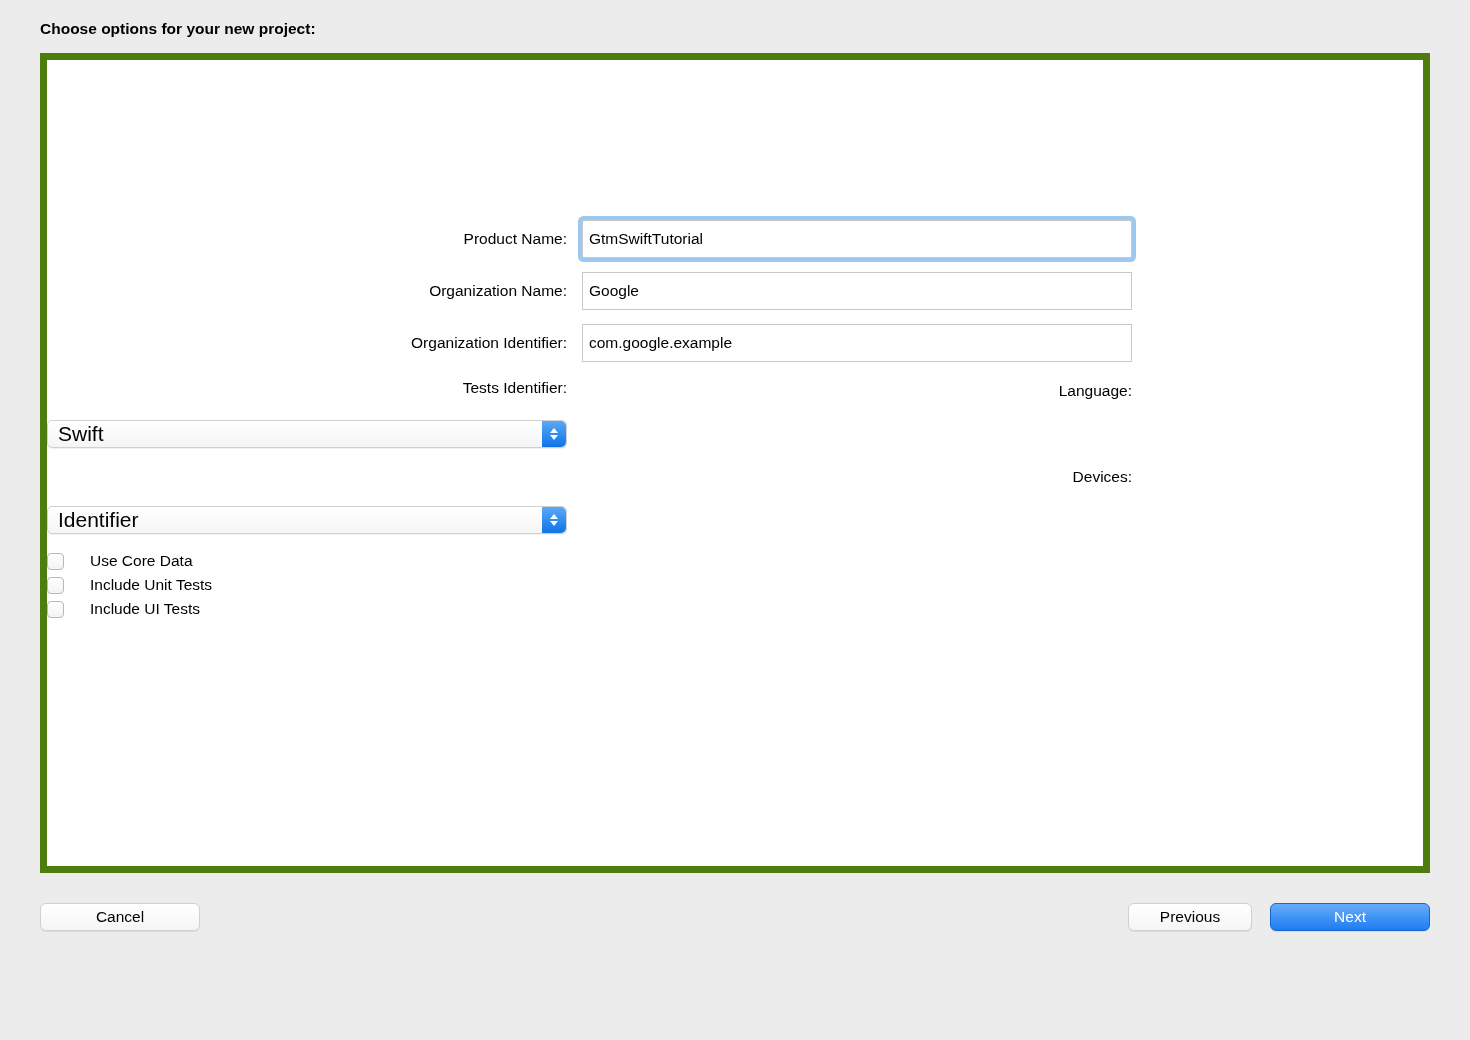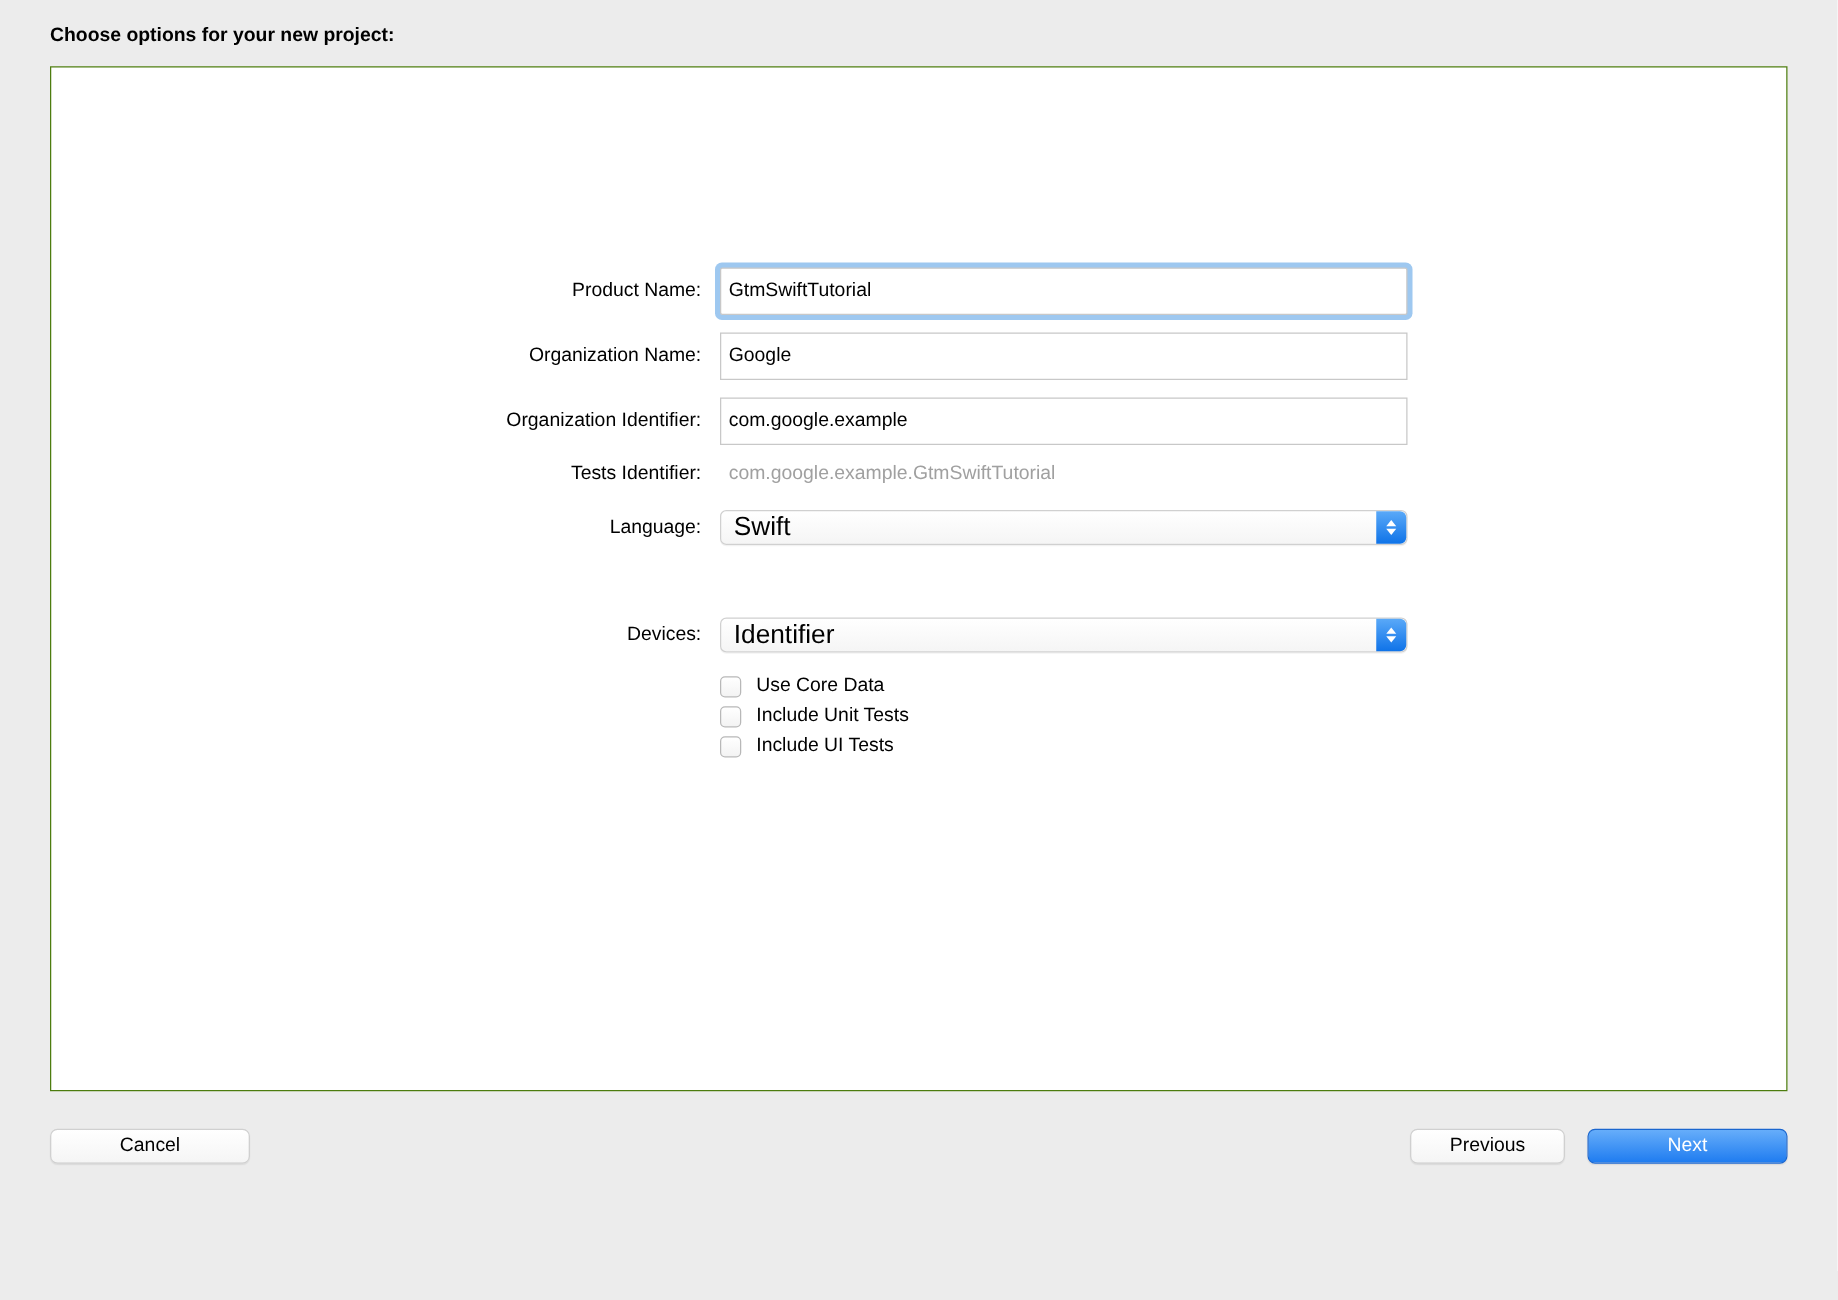--- a/index.html
+++ b/index.html
@@ -16,21 +16,21 @@
       font-size: 15px;
       color: #000;
     }
     .title {
       font-size: 15.5px;
       font-weight: 600;
       margin-bottom: 15px;
     }
     .panel {
       background: #fff;
-      border: 1px solid #4d7c0f;
+      border: 7px solid #4d7c0f;
       width: 100%;
       height: 820px;
       position: relative;
       padding-top: 160px;
     }
     .form-grid {
       display: grid;
       grid-template-columns: 520px 550px;
       column-gap: 15px;
       row-gap: 14px;
@@ -113,21 +113,21 @@
     }
     .checkbox-group {
       display: flex;
       flex-direction: column;
       gap: 6px;
       padding-top: 4px;
     }
     .checkbox-row {
       display: flex;
       align-items: center;
-      gap: 12px;
+      gap: 26px;
     }
     .checkbox {
       width: 17px;
       height: 17px;
       border: 1px solid #b8b8b8;
       border-radius: 4px;
       background: linear-gradient(#ffffff, #f3f3f3);
       cursor: default;
     }
     .checkbox-label {
@@ -181,21 +181,20 @@
     <div class="form-label">Product Name:</div>
     <input class="text-input focused" type="text" value="GtmSwiftTutorial" style="">
 
     <div class="form-label">Organization Name:</div>
     <input class="text-input" type="text" value="Google" style="">
 
     <div class="form-label">Organization Identifier:</div>
     <input class="text-input" type="text" value="com.google.example" style="">
 
     <div class="form-label">Tests Identifier:</div>
-    <div class="readonly-value">com.google.example.GtmSwiftTutorial</div>
 
     <div class="form-label select-row">Language:</div>
     <div class="select-wrapper select-row">
       <div class="select-box">
         <span>Swift</span>
         <div class="select-stepper">
           <span class="chev chev-up"></span>
           <span class="chev chev-down"></span>
         </div>
       </div>

